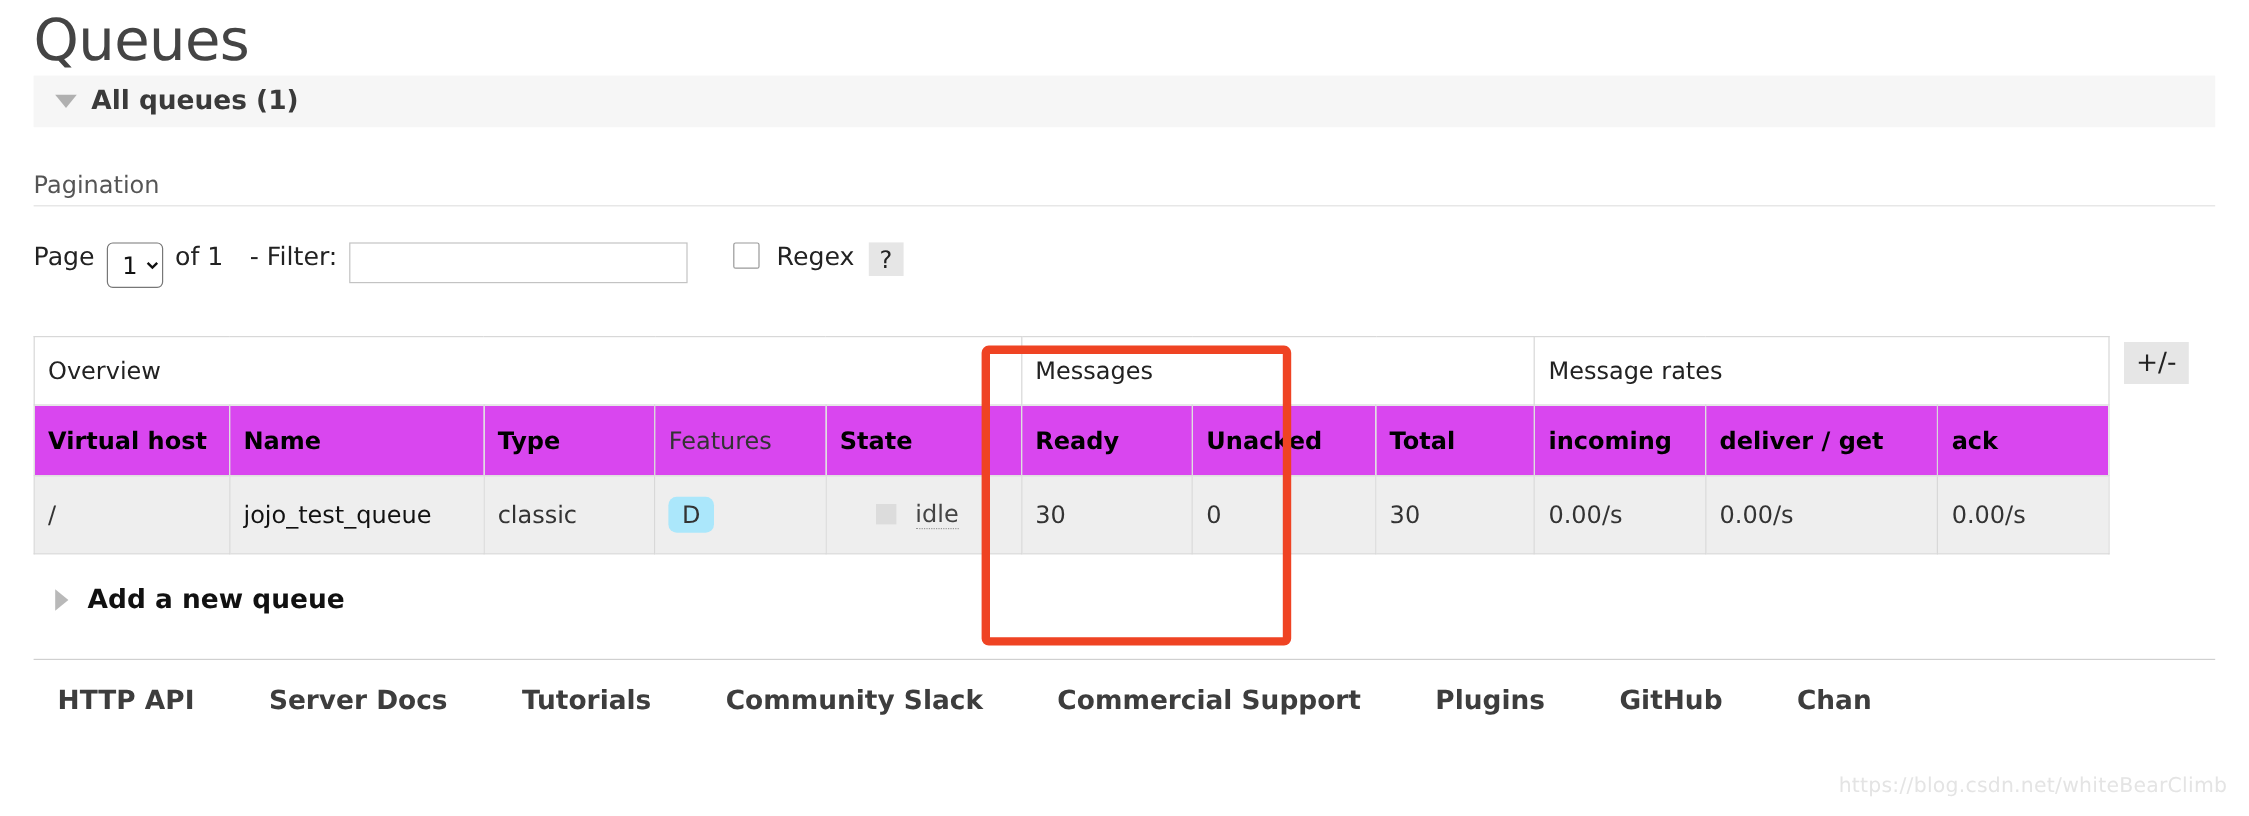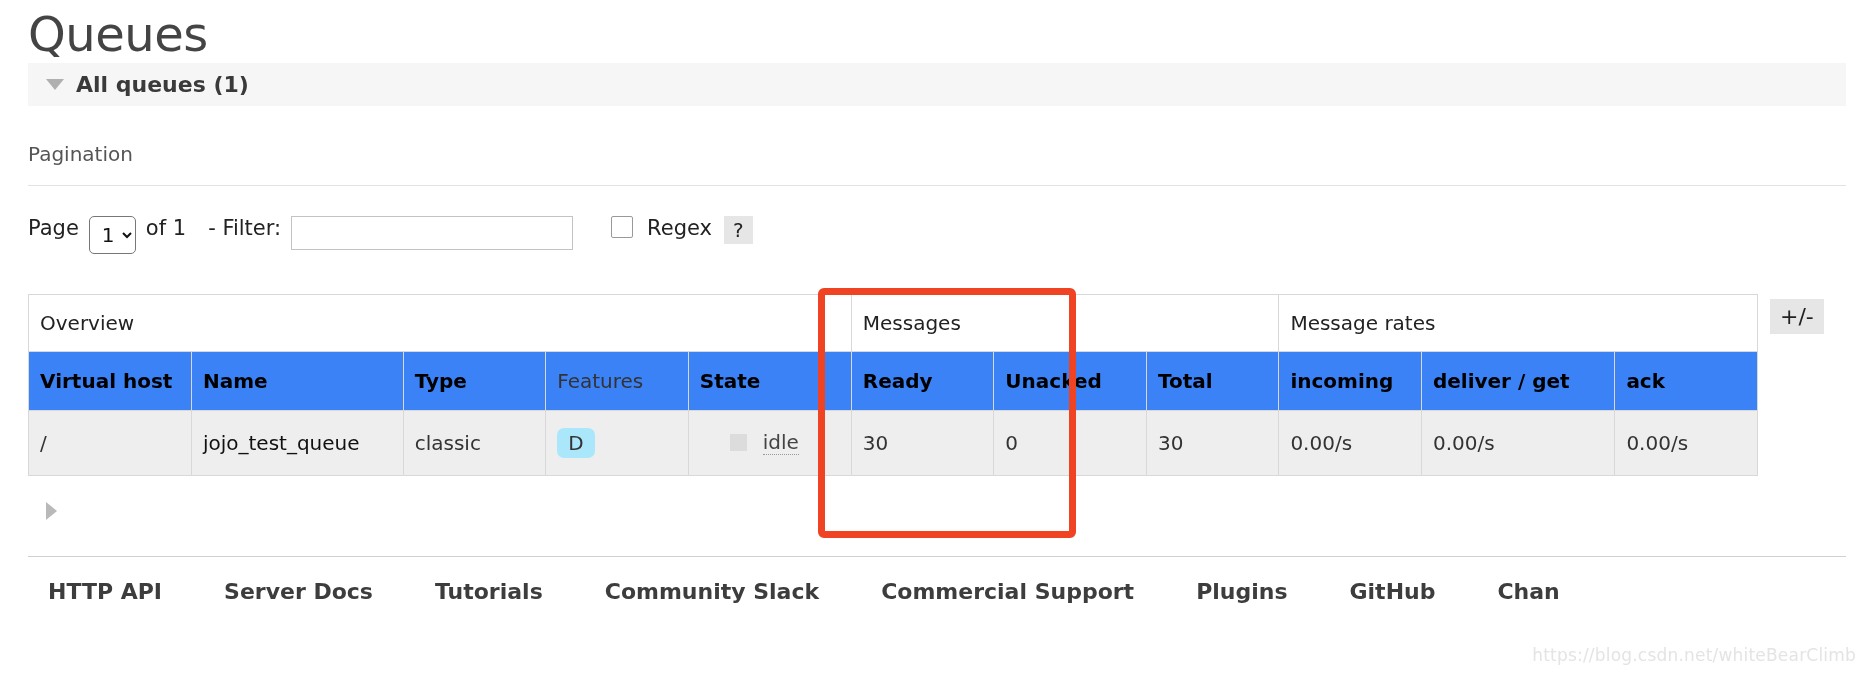--- a/index.html
+++ b/index.html
@@ -57,21 +57,21 @@
   }
 
   
   #pagination-section {
     margin: 0 28px;
     padding-top: 36px;
   }
   #pagination-heading {
     font-size: 20px;
     color: #555555;
-    padding-bottom: 19px;
+    padding-bottom: 5px;
     border-bottom: 1px solid #e2e2e2;
     font-weight: 400;
   }
   #pagination-controls {
     display: flex;
     align-items: flex-start;
     padding-top: 30px;
     font-size: 21px;
     color: #222222;
   }
@@ -138,21 +138,21 @@
   }
   #queues-table tr.group-row th {
     font-weight: 400;
     color: #222222;
     background: #ffffff;
     height: 38px;
   }
   #queues-table tr.col-row th {
     font-weight: bold;
     color: #000000;
-    background: #3b82f6;
+    background: #d946ef;
     height: 40px;
   }
   #queues-table tr.col-row th.dim { font-weight: 400; color: #333333; }
   #queues-table tbody td {
     background: #eeeeee;
     color: #333333;
     height: 46px;
   }
   td.num { text-align: right; }
   td.center { text-align: center; }
@@ -329,20 +329,21 @@
         <td class="num">0.00/s</td>
         <td class="num">0.00/s</td>
       </tr>
     </tbody>
   </table>
   <span id="plus-minus-button">+/-</span>
 </div>
 
 <div id="add-queue-row">
   <span class="tri-right"></span>
+  <span class="label">Add a new queue</span>
 </div>
 
 <div id="footer">
   <span class="footer-link">HTTP API</span>
   <span class="footer-link">Server Docs</span>
   <span class="footer-link">Tutorials</span>
   <span class="footer-link">Community Slack</span>
   <span class="footer-link">Commercial Support</span>
   <span class="footer-link">Plugins</span>
   <span class="footer-link">GitHub</span>

